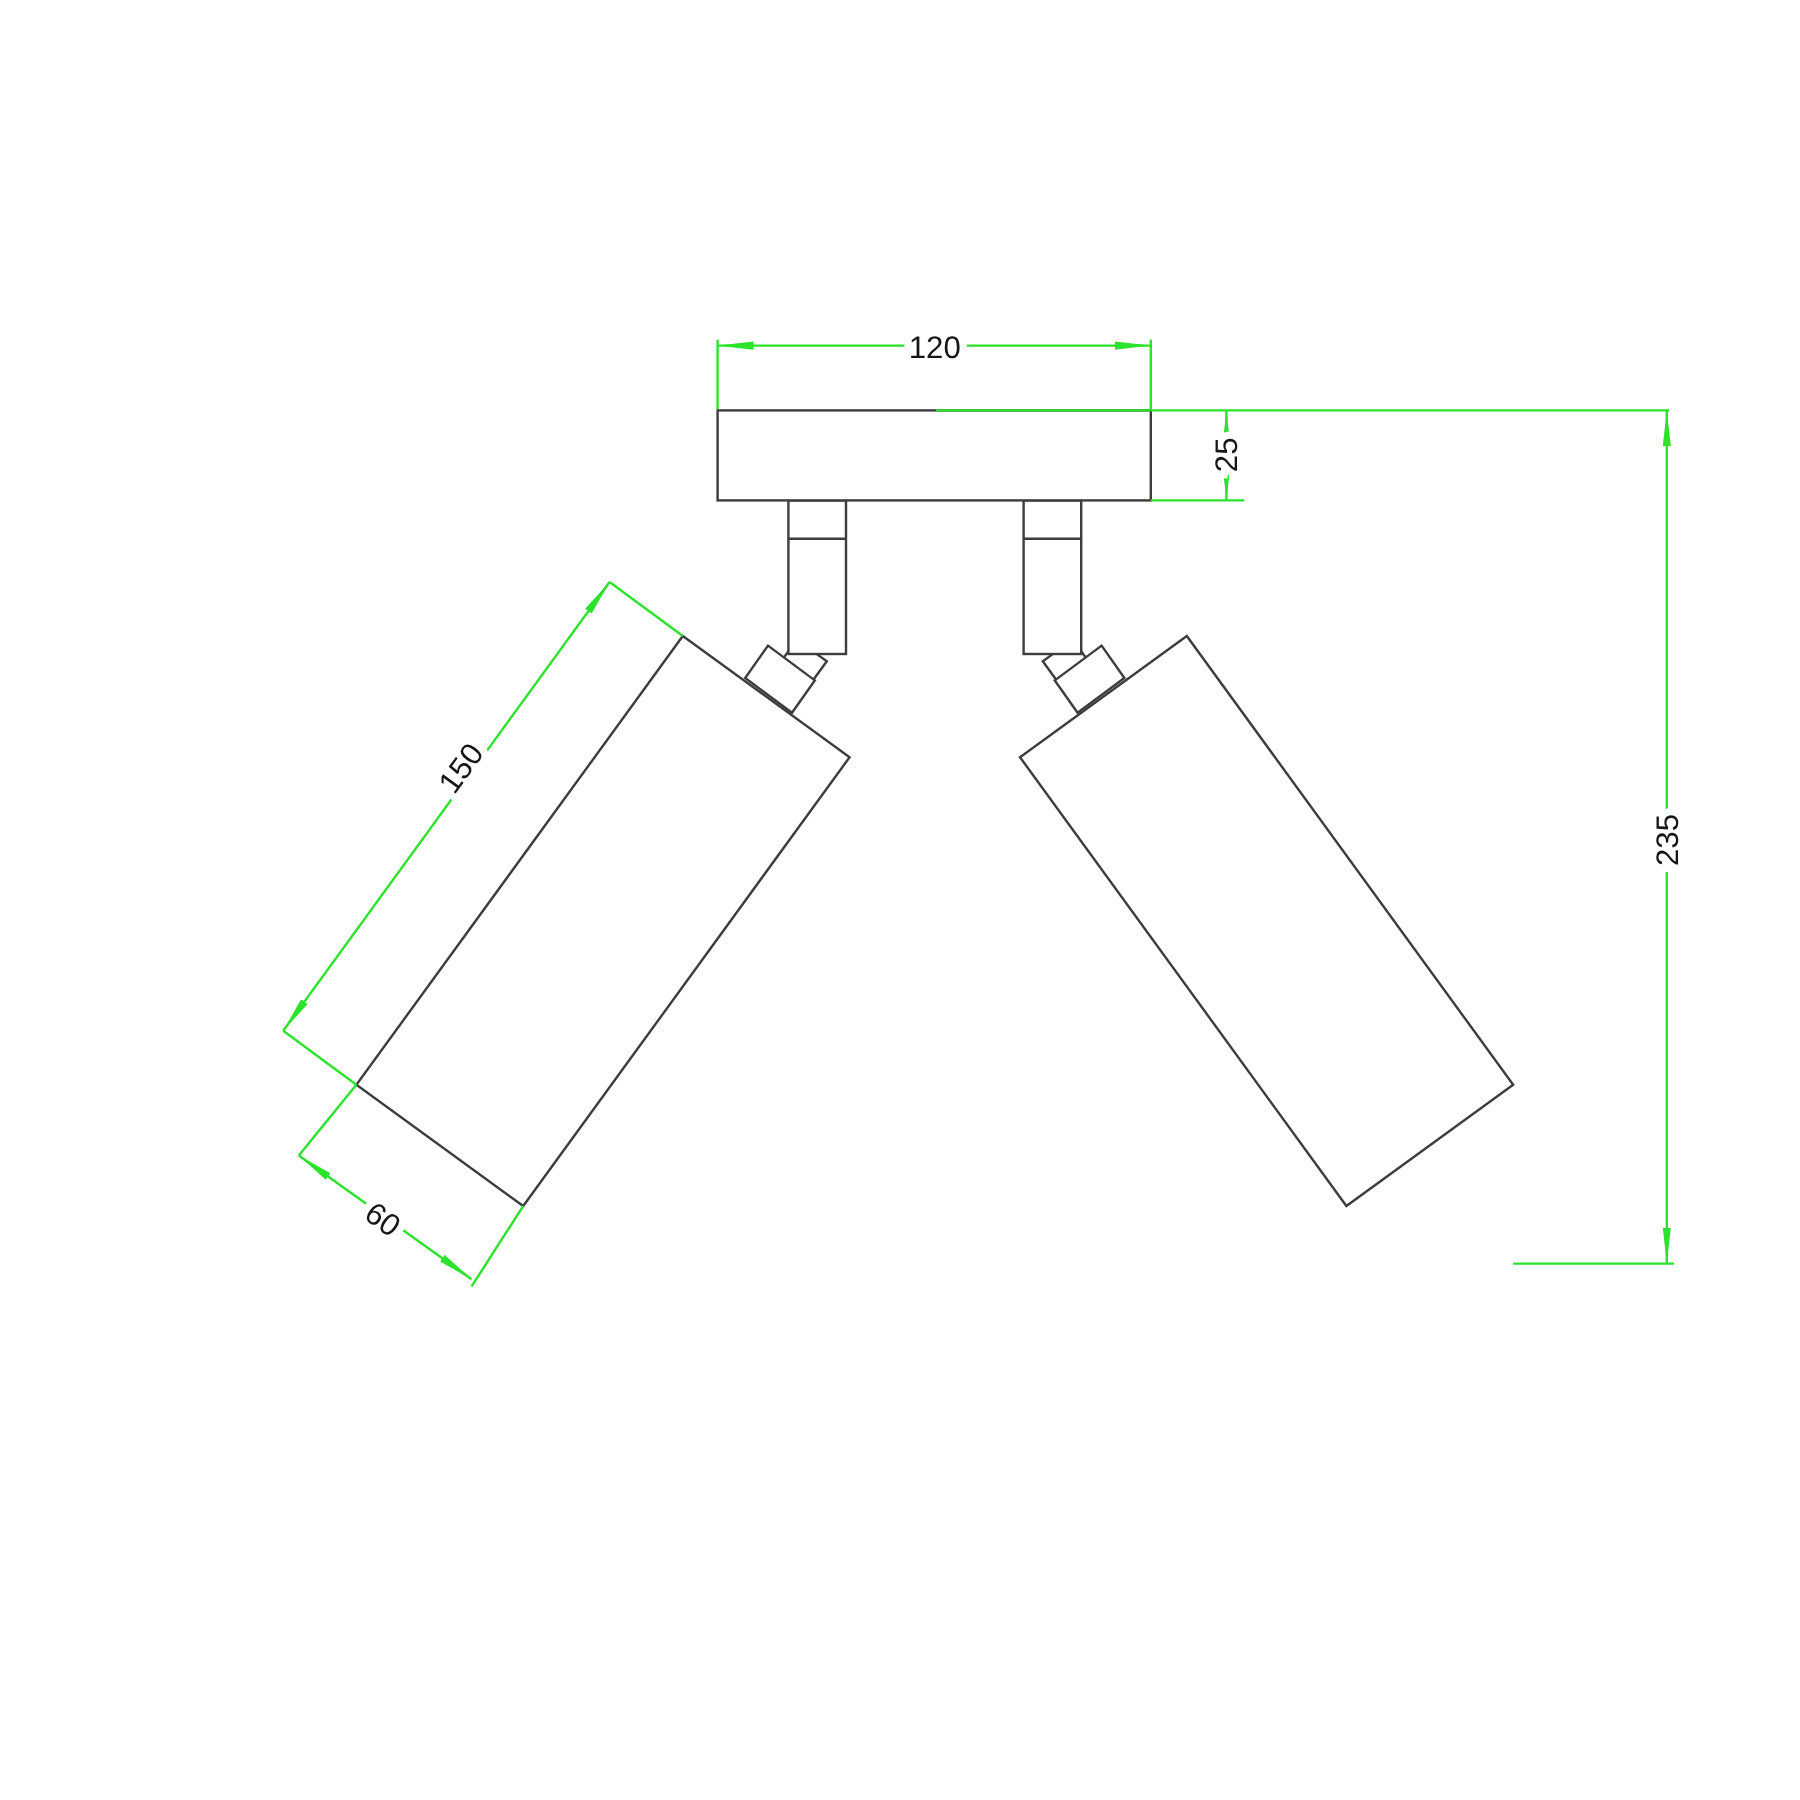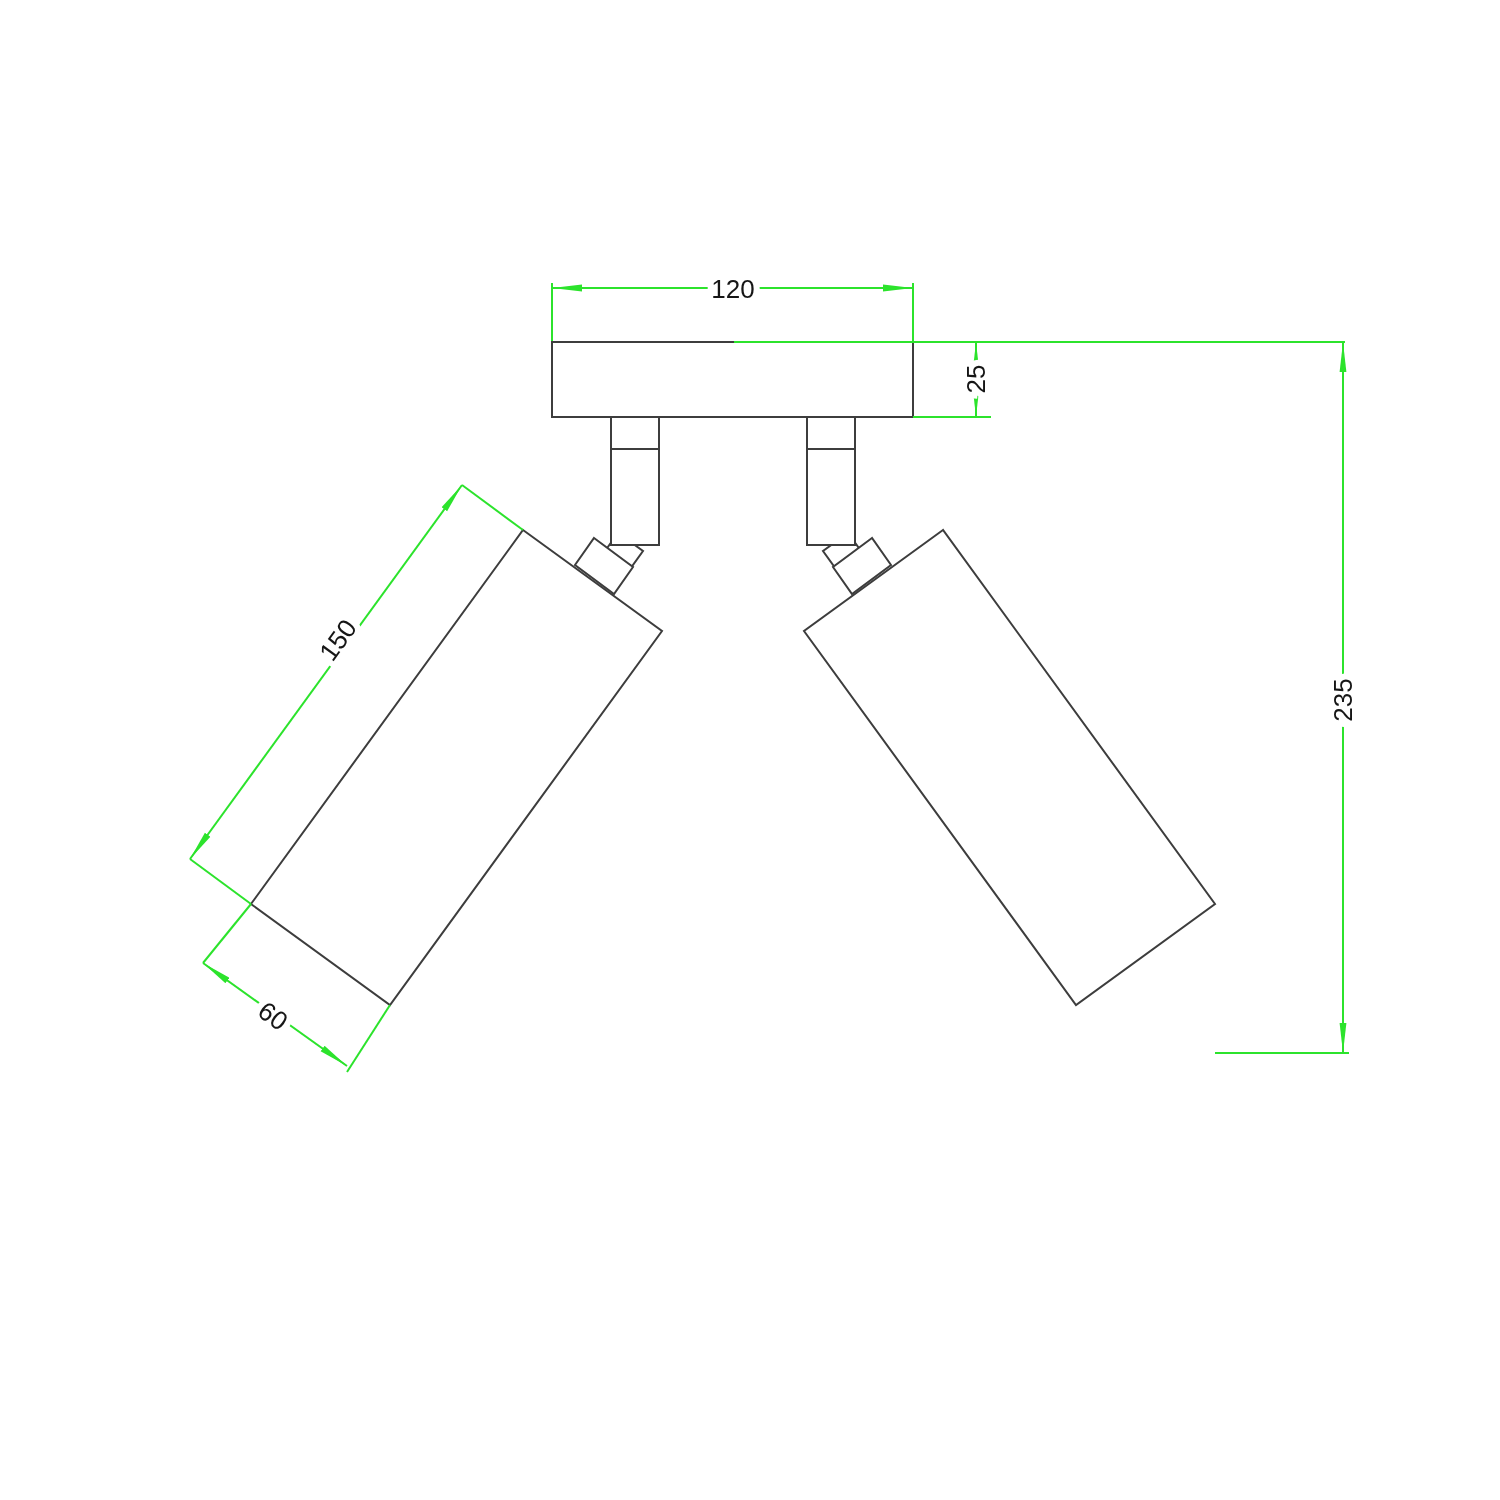--- a/index.html
+++ b/index.html
@@ -2,21 +2,21 @@
 <html style="--dim-green: #2ce32c; --outline: #3d3d3d; --label: #161616; --bg: #ffffff;"><head>
 <meta charset="utf-8">
 <style>
   :root{
     --dim-green:#2ce32c;
     --outline:#3d3d3d;
     --label:#161616;
     --bg:#ffffff;
   }
   html,body{margin:0;padding:0;background:var(--bg);}
-  .stage{width:1316px;height:1500px;position:relative;background:var(--bg);}
+  .stage{width:1316px;height:1500px;position:relative;background:var(--bg);margin-left:46px;}
   svg{display:block;}
   .shape{fill:#ffffff;stroke:var(--outline);stroke-width:2;stroke-linejoin:miter;}
   .edge{stroke:var(--outline);stroke-width:2;fill:none;}
   .dim{stroke:var(--dim-green);stroke-width:2;fill:none;}
   .arrowhead{fill:var(--dim-green);stroke:none;}
   .dim-label{
     font-family:"Liberation Sans","DejaVu Sans",sans-serif;
     font-size:26px;
     fill:var(--label);
     stroke:#ffffff;

